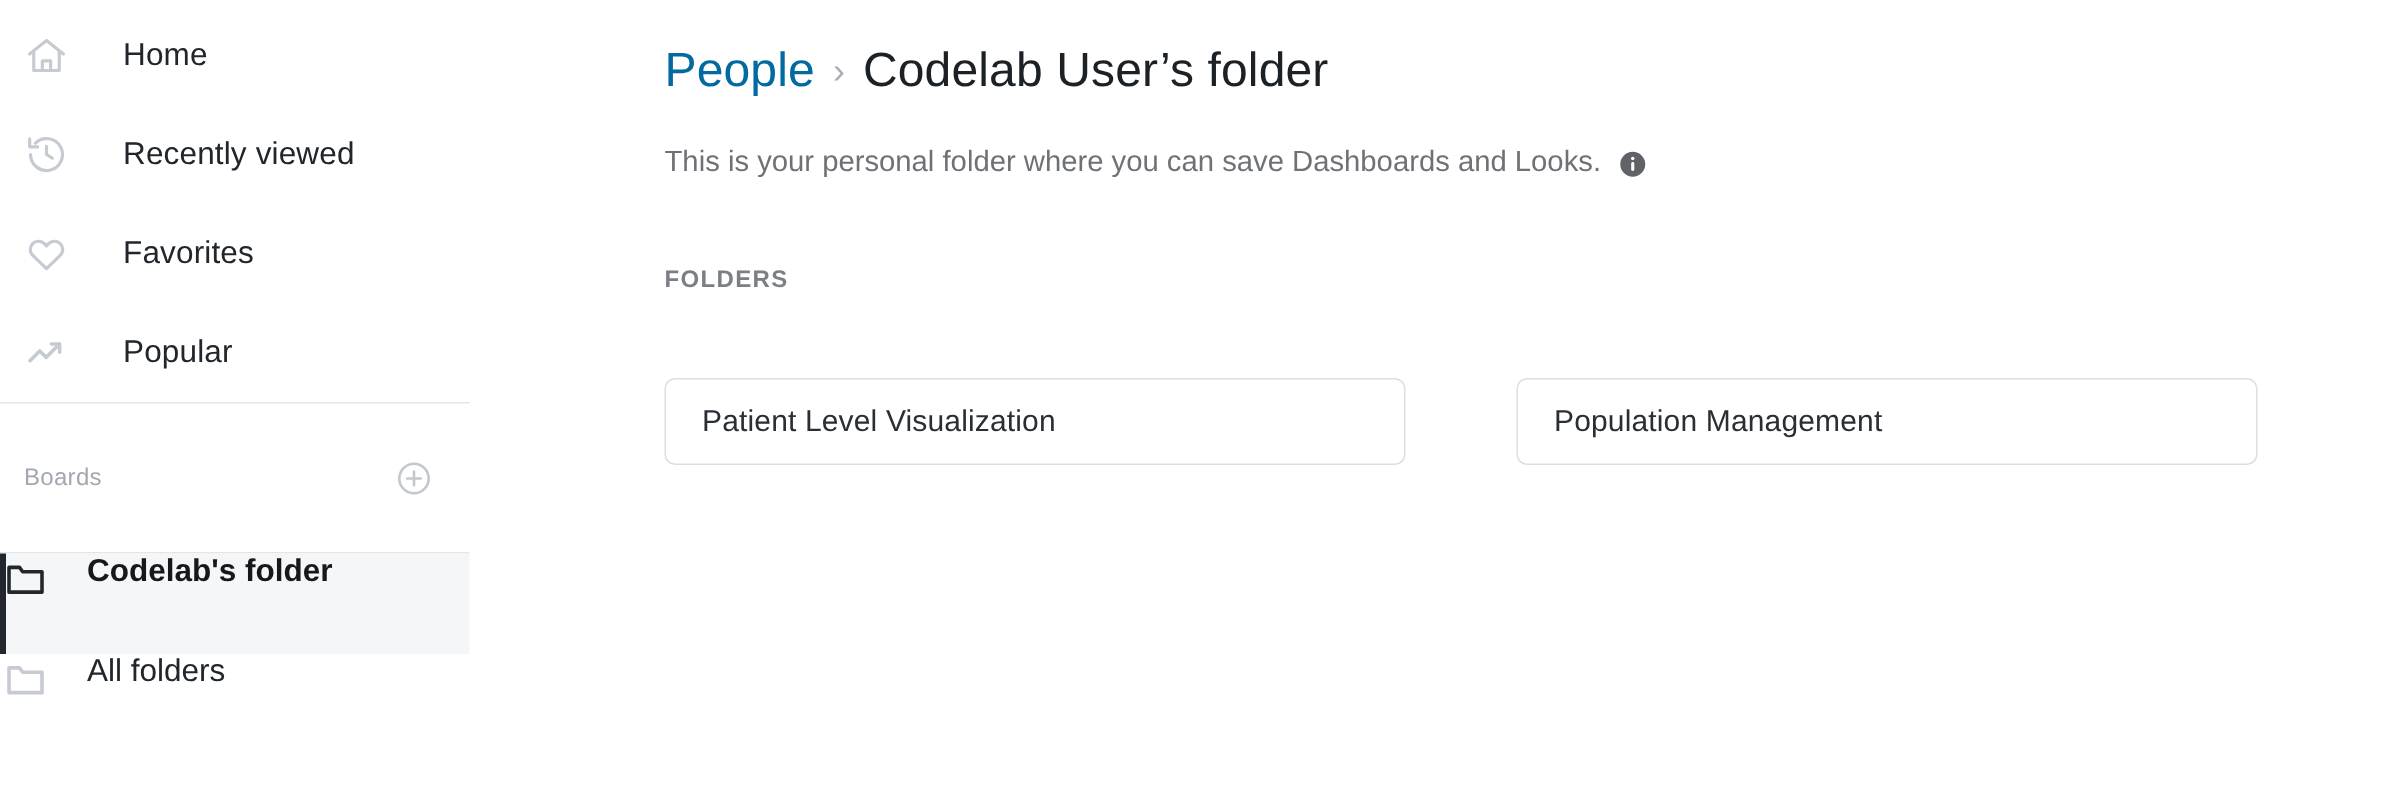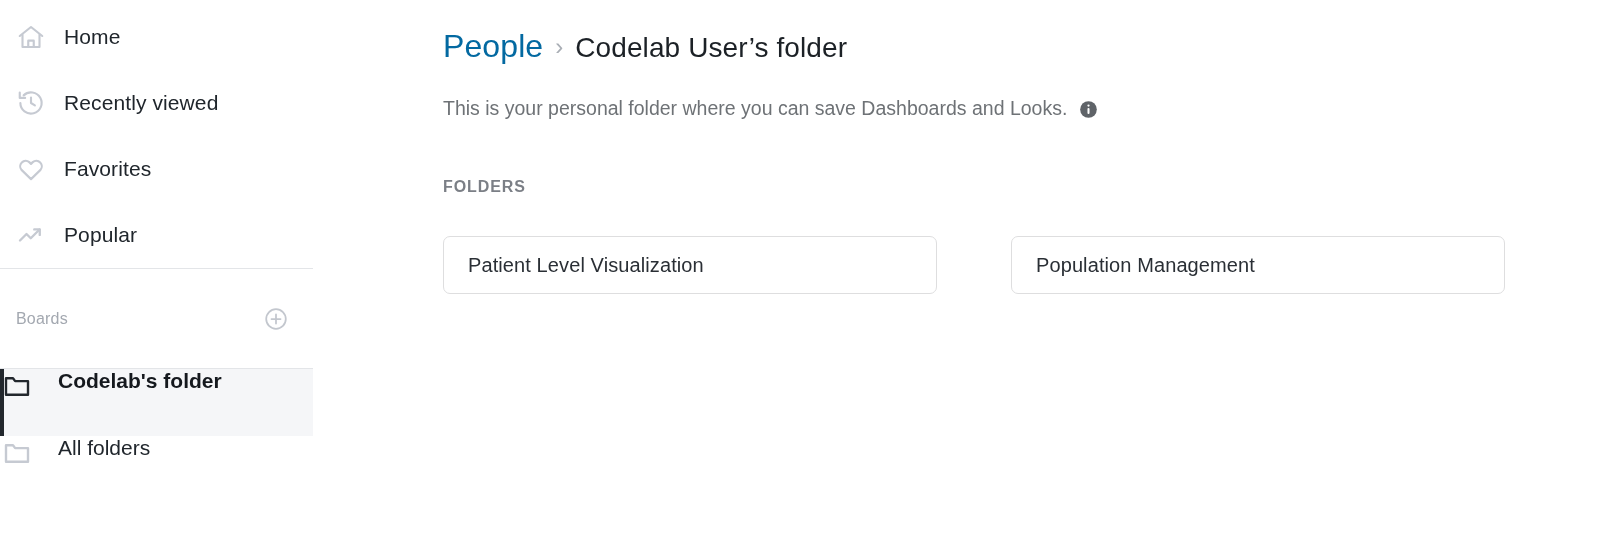--- a/index.html
+++ b/index.html
@@ -44,21 +44,21 @@
     width: 34px;
     height: 34px;
     flex: 0 0 34px;
     display: flex;
     align-items: center;
     justify-content: center;
     color: #c6cad2;
   }
   .nav-icon svg { display: block; }
   .nav-label {
-    margin-left: 16px;
+    margin-left: 34px;
     font-size: 21px;
     color: #20262c;
     letter-spacing: 0.1px;
   }
 
   .sep {
     width: 313px;
     height: 1px;
     background: #e3e5e8;
   }
@@ -143,21 +143,21 @@
     letter-spacing: 0.1px;
   }
   .crumb-sep {
     margin: 0 12px;
     font-size: 24px;
     color: #a9aeb5;
     position: relative;
     top: -2px;
   }
   .crumb-current {
-    font-size: 28px;
+    font-size: 32px;
     color: #1c2126;
     letter-spacing: 0.1px;
   }
   .description {
     display: flex;
     align-items: center;
     margin-top: 32px;
     font-size: 19.5px;
     color: #6e7276;
   }
@@ -186,20 +186,21 @@
   .card {
     box-sizing: border-box;
     width: 494px;
     height: 58px;
     border: 1px solid #dededf;
     border-radius: 7px;
     display: flex;
     align-items: center;
     padding-left: 24px;
     background: #ffffff;
+    margin-top: 16px;
   }
   .card + .card { margin-left: 74px; }
   .card-title {
     font-size: 20px;
     color: #2a2f35;
     letter-spacing: 0.1px;
   }
 </style>
 </head>
 <body>

